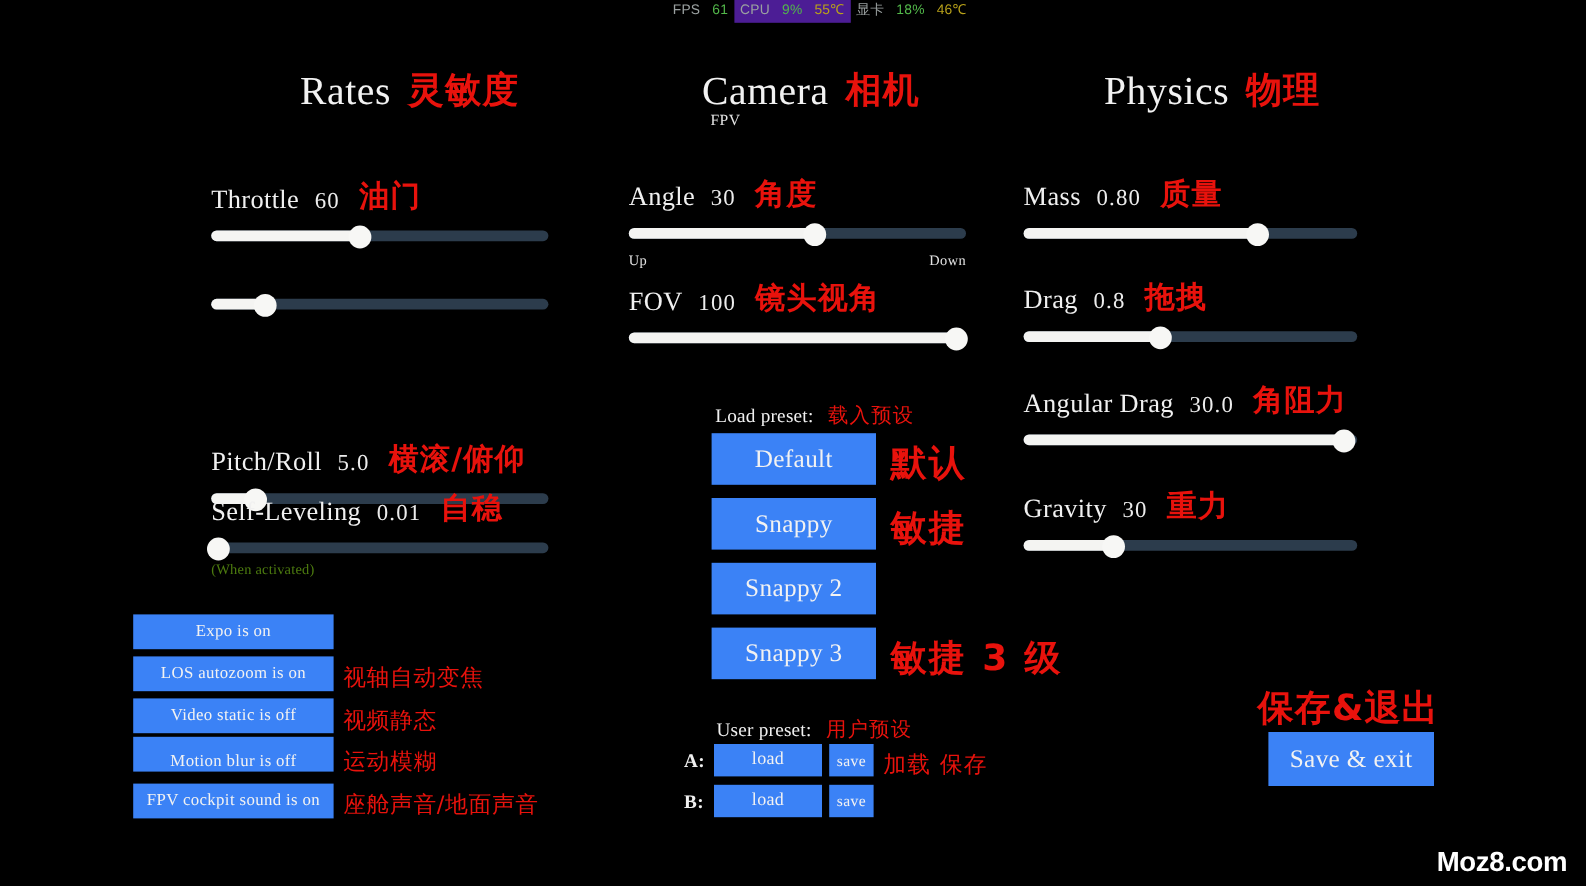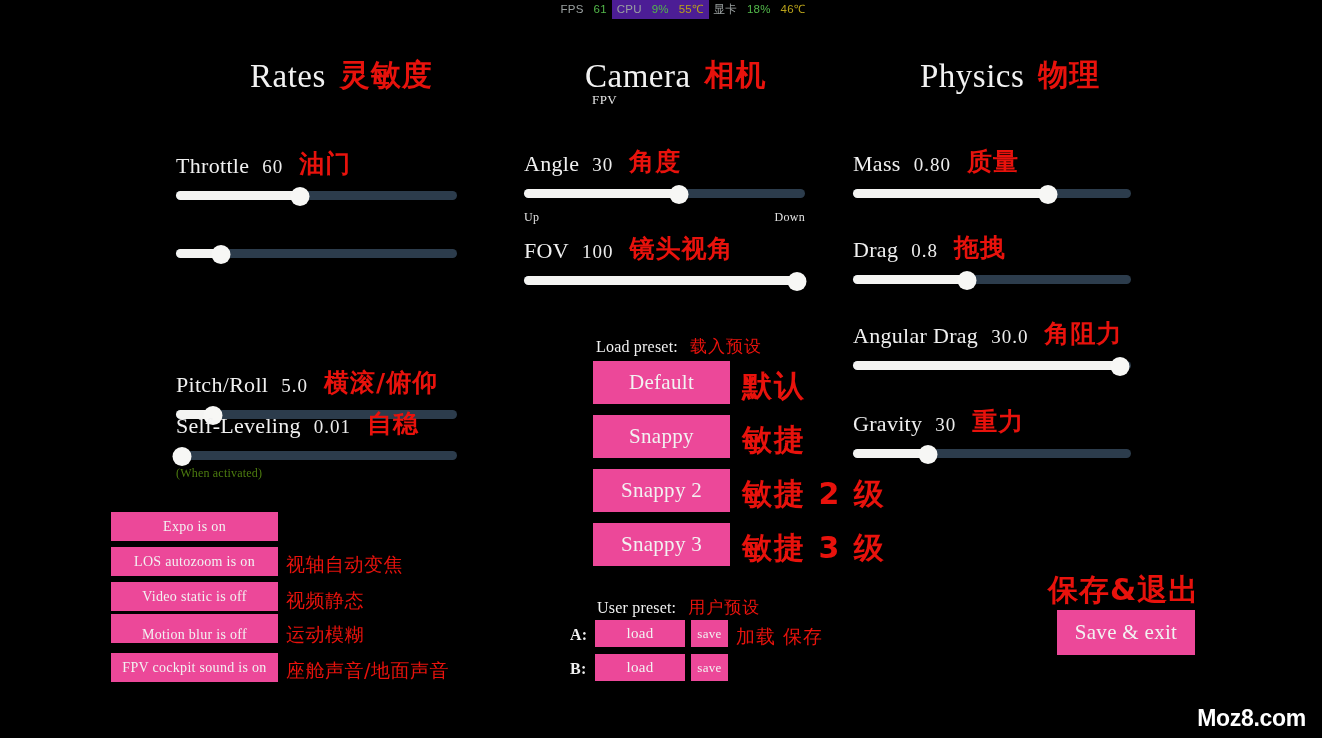--- a/index.html
+++ b/index.html
@@ -70,21 +70,21 @@
     background:#f7f7f5; border-radius:50%;
     transform:translateX(-9.5px);
   }
   .endlab{
     position:absolute; font-size:12px; color:#e2e2e2; letter-spacing:.3px;
   }
   .note{ font-size:12px; color:#4d7c0f; margin-top:4px; letter-spacing:.2px; }
 
   
   .btn{
-    background:#ec4899; color:#f2f2f2; border:0;
+    background:#3b82f6; color:#f2f2f2; border:0;
     font-family:"Liberation Serif", serif;
     display:flex; align-items:center; justify-content:center;
     letter-spacing:.3px; cursor:pointer;
   }
   .toggle-btn{
     position:absolute; left:111px; width:167px; height:29px; font-size:14px;
   }
   .toggle-cn{
     position:absolute; color:#e8120c; font-family:"DejaVu Sans", sans-serif;
     font-size:19px; letter-spacing:.5px; white-space:nowrap;
@@ -268,21 +268,20 @@
   <div class="preset-cn" style="left:742px; top:366px;">默认</div>
 
   <div class="btn preset-btn" style="top:415px;">
     <span>Snappy</span>
   </div>
   <div class="preset-cn" style="left:742px; top:420px;">敏捷</div>
 
   <div class="btn preset-btn" style="top:469px;">
     <span>Snappy 2</span>
   </div>
-  <div class="preset-cn" style="left:742px; top:474px;">敏捷 2 级</div>
 
   <div class="btn preset-btn" style="top:523px;">
     <span>Snappy 3</span>
   </div>
   <div class="preset-cn" style="left:742px; top:528px;">敏捷 3 级</div>
 
   <div class="preset-head" style="left:597px; top:596px;">
     <span>User preset:</span><span class="cn">用户预设</span>
   </div>
 

